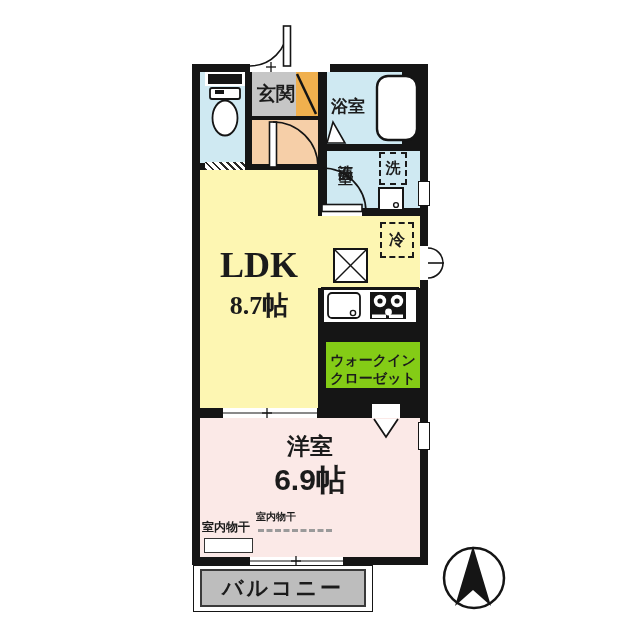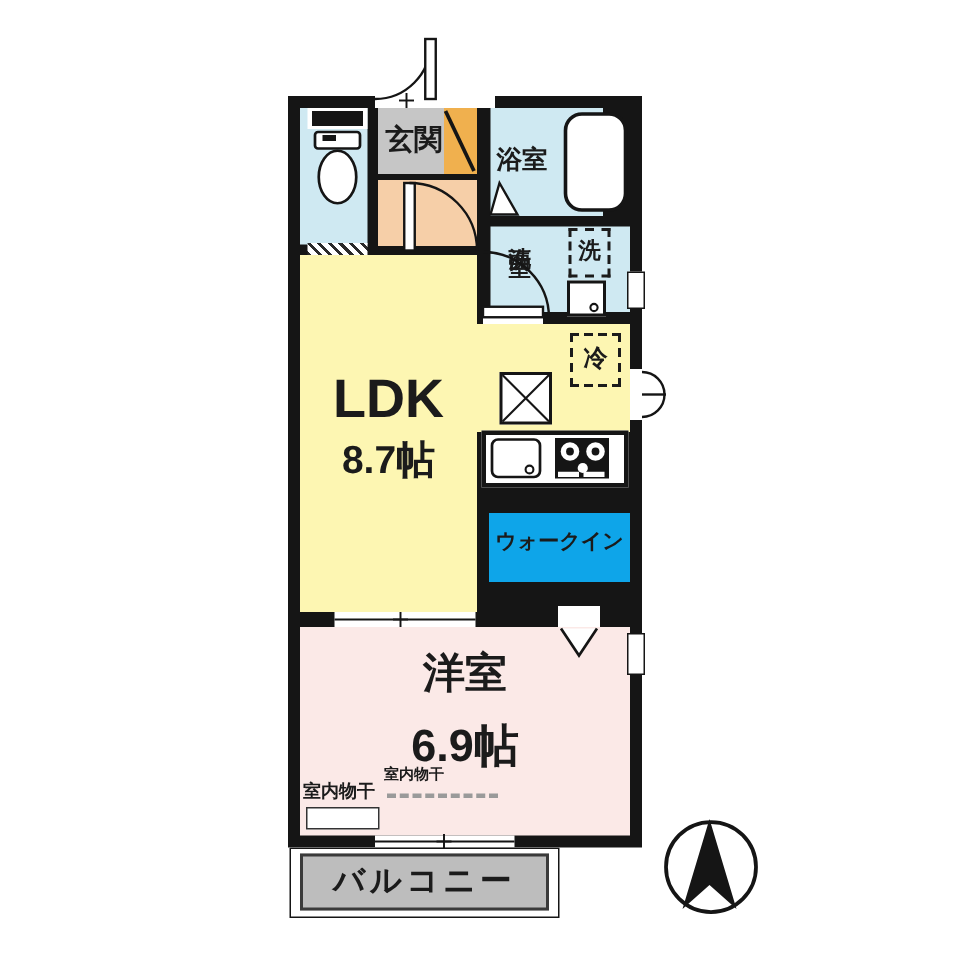--- a/index.html
+++ b/index.html
@@ -28,35 +28,36 @@
   <div class="abs" style="left:296px;top:72px;width:22px;height:44px;background:#f0b04e;"></div>
   <div class="abs" style="left:252px;top:120px;width:66px;height:44px;background:#f6cfa8;"></div>
   <div class="abs" style="left:327px;top:72px;width:75px;height:72px;background:#cfe9f2;padding-left:44px;">
     <span class="lbl" style="position:absolute;left:4px;top:26px;font-size:17px;">浴室</span>
   </div>
   <div class="abs" style="left:327px;top:151px;width:93px;height:57px;background:#cfe9f2;">
     <span class="lbl vtext" style="position:absolute;left:10px;top:2px;font-size:15px;">洗面室</span>
   </div>
   <div class="abs" style="left:200px;top:170px;width:118px;height:238px;background:#fdf6b2;"></div>
   <div class="abs" style="left:318px;top:216px;width:102px;height:72px;background:#fdf6b2;"></div>
-  <div class="abs" style="left:326px;top:342px;width:94px;height:46px;background:#0ea5e9;">
+  <div class="abs" style="left:326px;top:342px;width:94px;height:46px;background:#84cc16;">
     <div class="lbl" style="position:absolute;left:0;top:9px;width:94px;text-align:center;font-size:14px;line-height:18px;">
       <div>ウォークイン</div>
+      <div>クローゼット</div>
     </div>
   </div>
   <div class="abs" style="left:200px;top:418px;width:220px;height:139px;background:#fbe9e7;"></div>
 
-  <div class="abs lbl" style="left:200px;top:246px;width:118px;text-align:center;">
+  <div class="abs lbl" style="left:200px;top:246px;width:118px;text-align:center;font-family:Liberation Serif, serif;">
     <div style="font-size:36px;">LDK</div>
     <div style="font-size:26px;margin-top:6px;">8.7帖</div>
   </div>
 
   <div class="abs lbl" style="left:200px;top:434px;width:220px;text-align:center;">
-    <div style="font-size:28px;">洋室</div>
-    <div style="font-size:30px;margin-top:16px;">6.9帖</div>
+    <div style="font-size:23px;">洋室</div>
+    <div style="font-size:30px;margin-top:4px;">6.9帖</div>
   </div>
 
   <div class="abs lbl" style="left:202px;top:521px;font-size:12px;">室内物干</div>
   <div class="abs" style="left:204px;top:538px;width:49px;height:15px;background:#fff;border:1.5px solid #333;"></div>
   <div class="abs lbl" style="left:256px;top:511px;font-size:10px;">室内物干</div>
   <div class="abs hooks" style="left:258px;top:526px;width:74px;height:6px;"></div>
 
   <div class="abs" style="left:250px;top:64px;width:80px;height:8px;background:#fff;"></div>
   <div class="abs" style="left:205px;top:72px;width:40px;height:14px;background:#fff;">
     <div class="abs" style="left:3px;top:2px;width:34px;height:10px;background:#151515;"></div>

